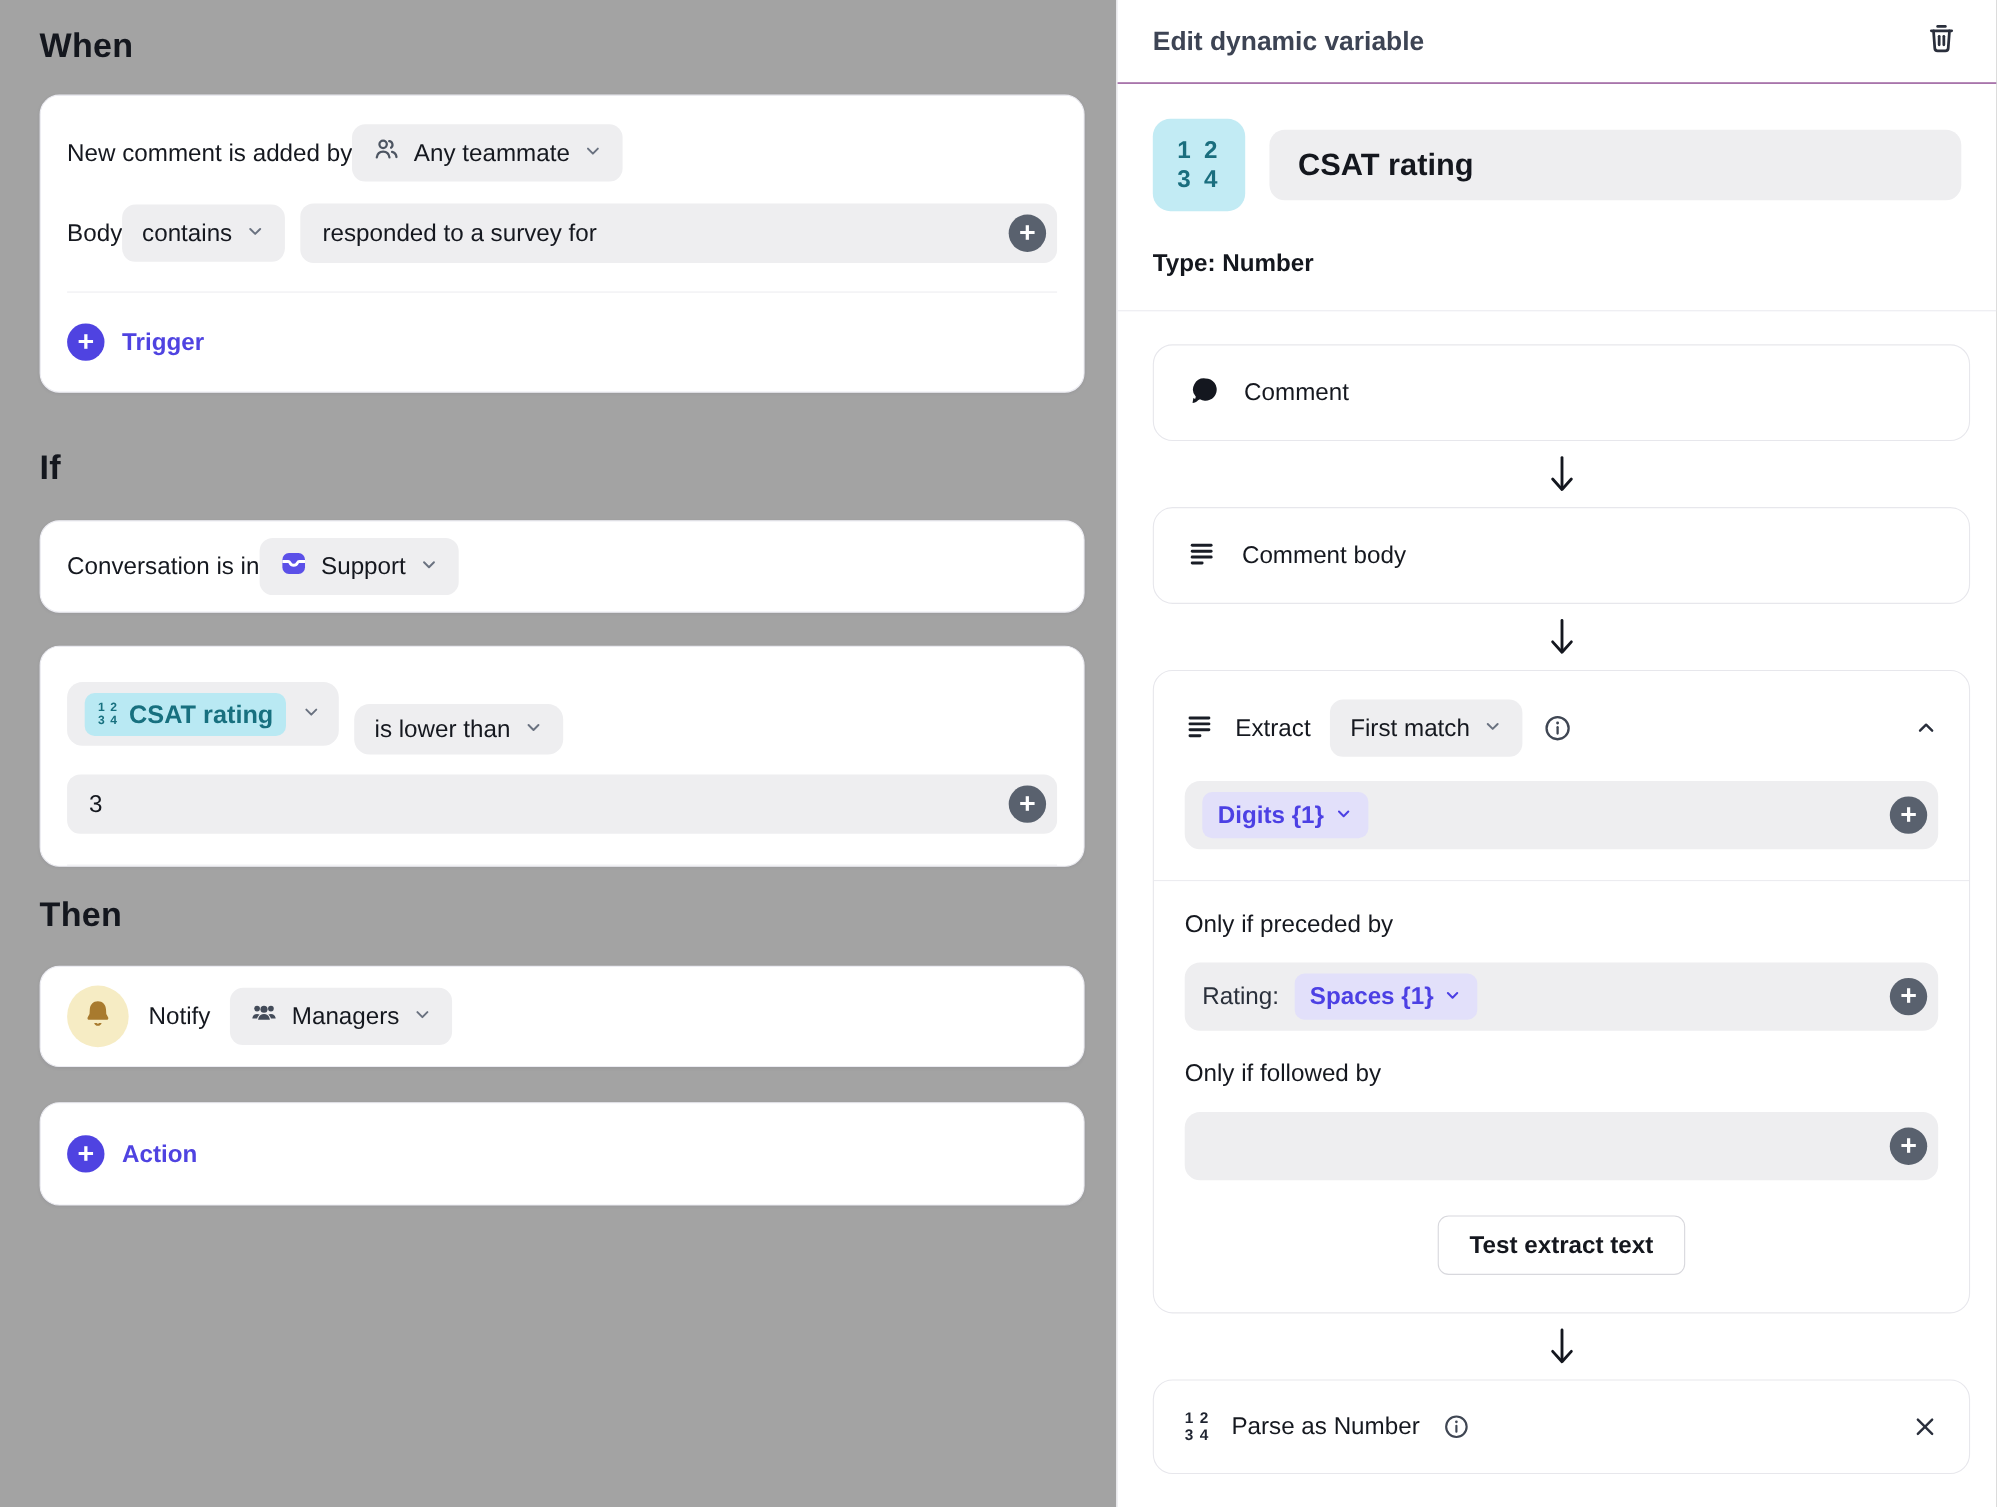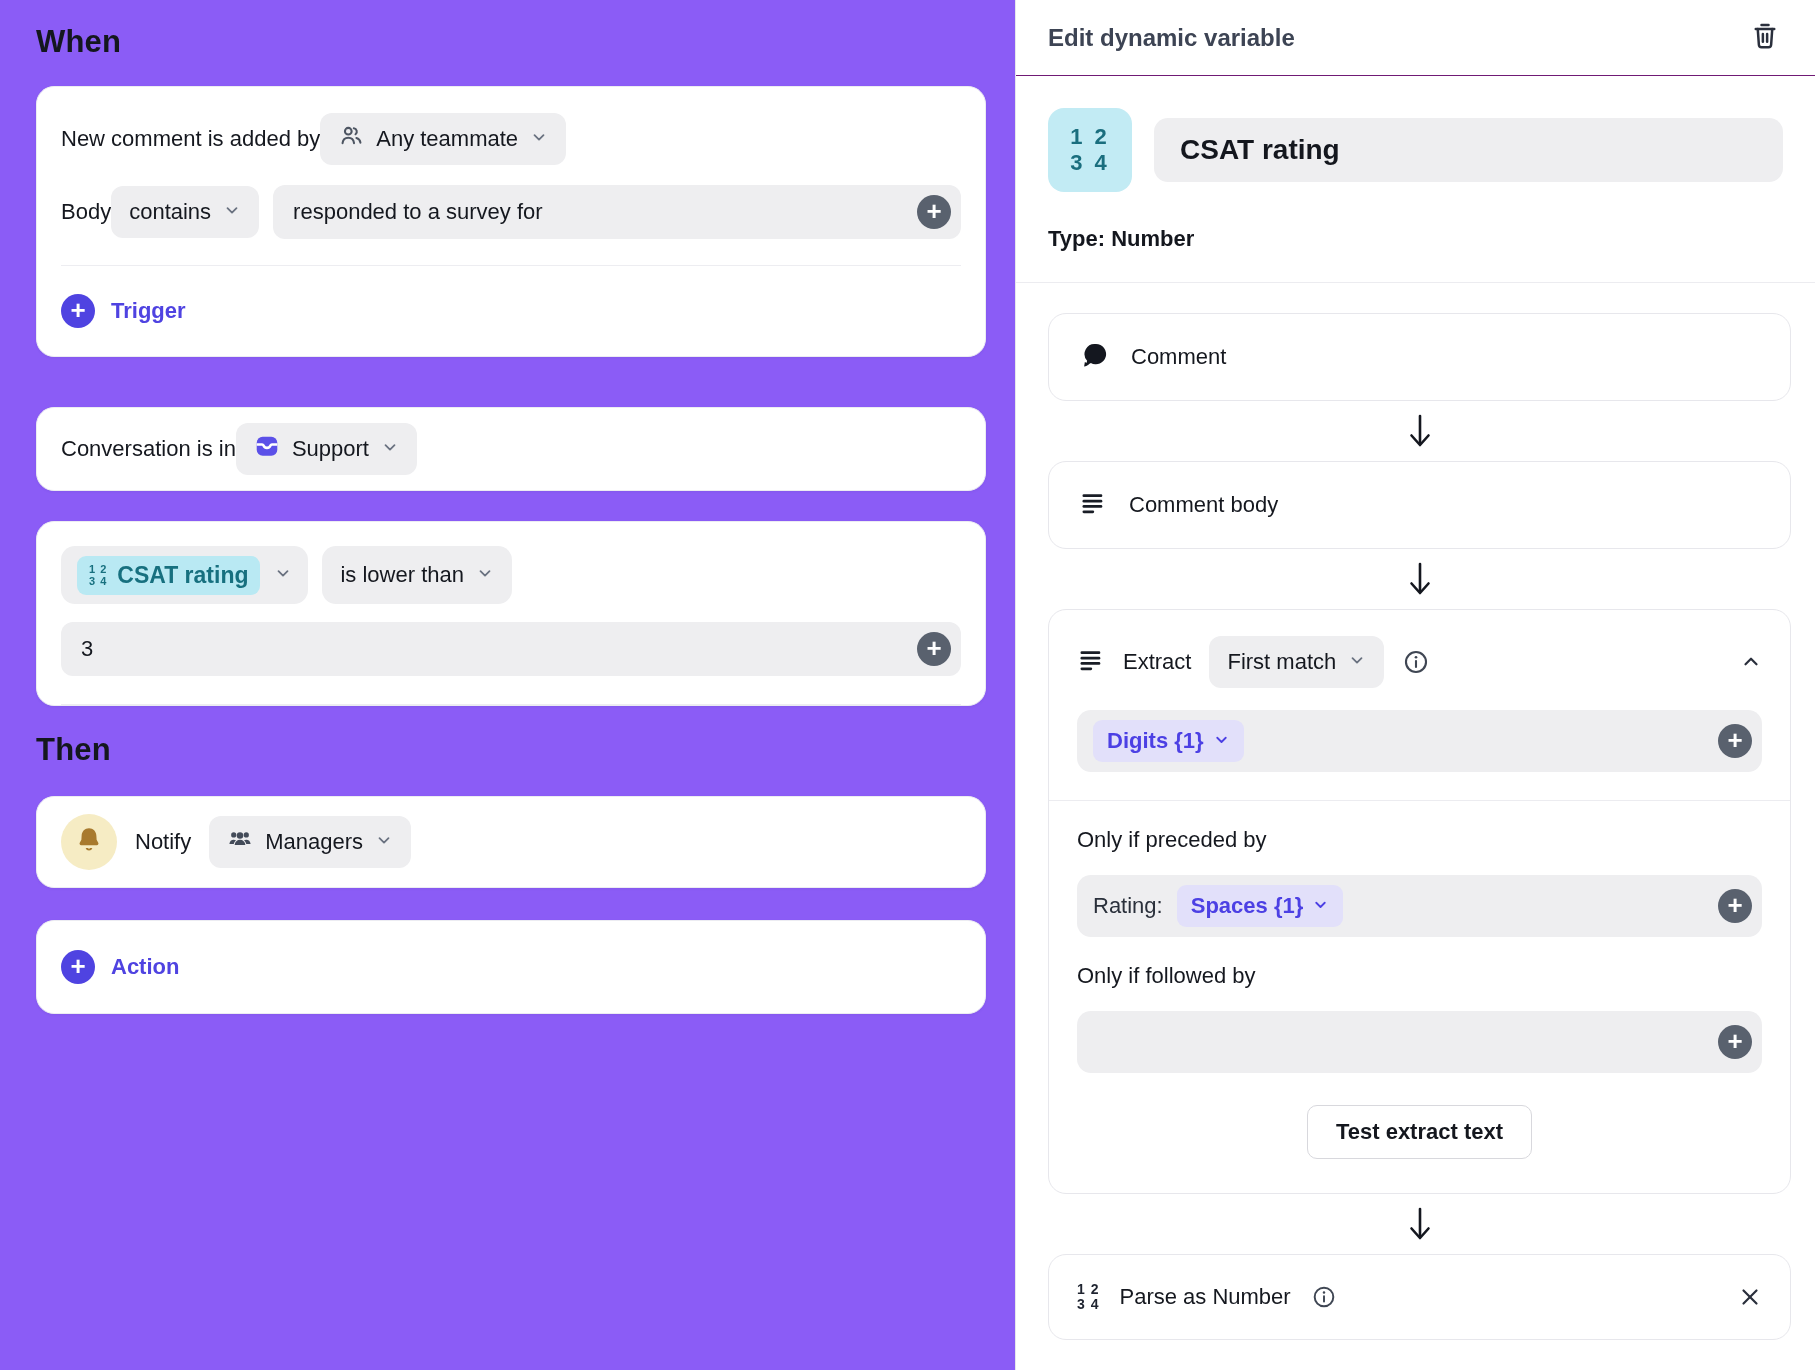--- a/index.html
+++ b/index.html
@@ -7,21 +7,21 @@
   body {
     font-family:"Liberation Sans", sans-serif;
     color:#15181F;
     background:#fff;
     position:relative;
     overflow:hidden;
   }
   
   .left {
     position:absolute; left:0; top:0; width:1015px; height:1370px;
-    background:#8b5cf6;
+    background:#a3a3a3;
     padding:16px 29px 0 36px;
   }
   .sec-h { font-size:31px; font-weight:800; color:#14171E; letter-spacing:.2px; }
   .h-when { margin:8px 0 26px; }
   .h-if   { margin:0 0 30px; }
   .h-then { margin:0 0 28px; }
   .card {
     background:#fff; border:1px solid #ECECF2; border-radius:18px;
     box-shadow:0 1px 3px rgba(25,28,55,.05);
   }
@@ -66,21 +66,21 @@
   
   .card-inbox { height:84px; padding:0 24px; display:flex; align-items:center; margin-bottom:30px; }
   .card-csat { padding:24px 24px 0; margin-bottom:26px; }
   .var-pill { padding:0 16px; height:58px; border-radius:14px; gap:14px; }
   .var-chip {
     display:inline-flex; align-items:center; gap:10px;
     background:#B9E9F3; border-radius:9px; padding:6px 12px;
     color:#17707F; font-weight:700; font-size:23px;
   }
   .digits-mini { font-size:11px; font-weight:700; line-height:12px; color:#17707F; text-align:left; letter-spacing:1px; }
-  .op-pill { height:58px; border-radius:14px; margin-left:14px; }
+  .op-pill { height:46px; border-radius:14px; margin-left:14px;margin-top:28px; }
   .card-csat .gray-input { margin-top:18px; }
   .card-csat .divider { margin-top:28px; }
   .or-row { display:flex; align-items:center; gap:16px; padding:28px 0 36px; }
   .or-lbl { font-size:22px; font-weight:700; color:#262C38; }
   .card-cond { height:94px; padding:0 24px; display:flex; align-items:center; gap:16px; margin-bottom:54px; }
   
   .card-notify { height:92px; padding:0 24px; display:flex; align-items:center; gap:18px; margin-bottom:32px; }
   .bell-circle { width:56px; height:56px; border-radius:50%; background:#F6ECC4; display:flex; align-items:center; justify-content:center; flex:0 0 auto; }
   .card-action { height:94px; padding:0 24px; display:flex; align-items:center; gap:16px; margin-bottom:50px; }
   
@@ -181,20 +181,21 @@
         <span class="plus-btn"></span>
       </span>
     </div>
     <div class="divider"></div>
     <div class="trigger-row">
       <span class="plus-round plus-purple"></span>
       <span class="add-link">Trigger</span>
     </div>
   </div>
 
+  <div class="sec-h h-if">If</div>
 
   <div class="card card-inbox">
     <span class="txt lbl-gap">Conversation is in</span>
     <span class="pill">
       <span class="chev">
         <svg width="26" height="26" viewBox="0 0 24 24">
           <rect x="2.5" y="3.5" width="19" height="17.5" rx="5.5" fill="#5B50E8"></rect>
           <path d="M2.5 10.6h4.9c.7 0 1.2.5 1.5 1.1a3.4 3.4 0 0 0 6.2 0c.3-.6.8-1.1 1.5-1.1h4.9" stroke="#fff" stroke-width="2.4" fill="none"></path>
         </svg>
       </span>

